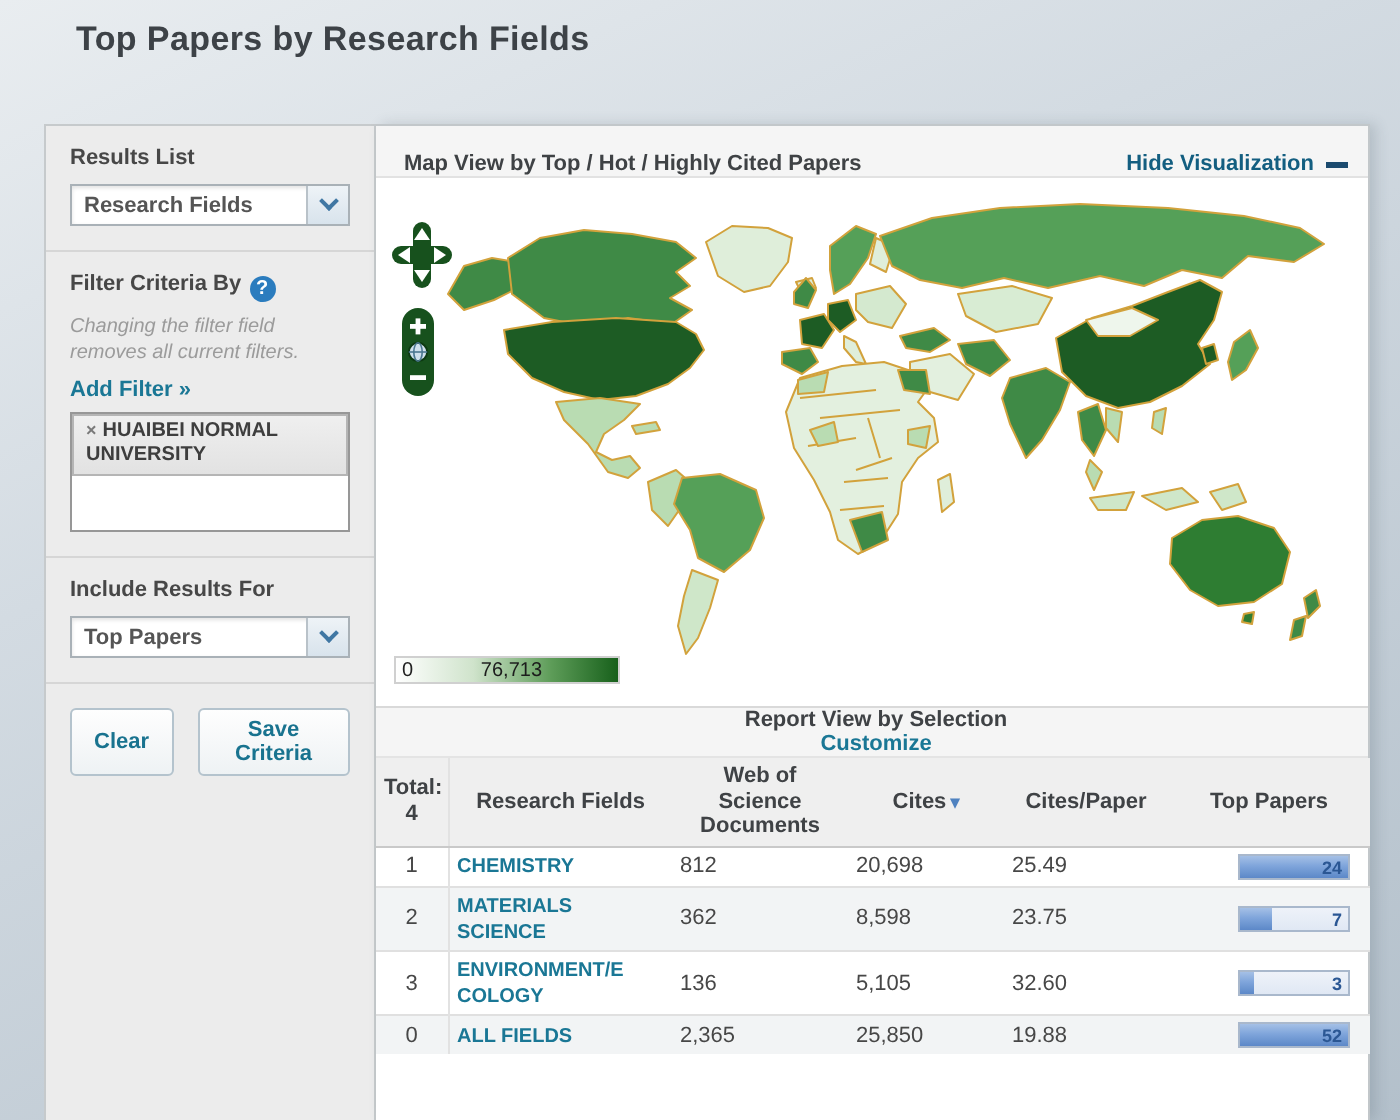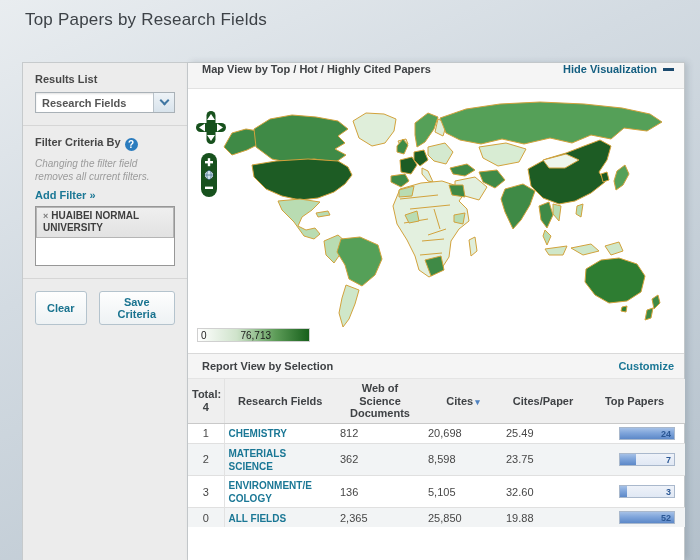--- a/index.html
+++ b/index.html
@@ -2,21 +2,21 @@
 <html><head>
 <meta charset="utf-8">
 <style>
   * { margin:0; padding:0; box-sizing:border-box; }
   html,body { width:700px; height:560px; overflow:hidden; }
   body {
     font-family:"Liberation Sans", sans-serif;
     background:linear-gradient(155deg,#e9edf0 0%,#d3dbe2 35%,#b3c0cb 100%);
     position:relative; font-size:11px; color:#444;
   }
-  .page-title { position:absolute; left:25px; top:10px; font-size:17px; font-weight:normal; color:#3d4247; letter-spacing:.2px; }
+  .page-title { position:absolute; left:38px; top:10px; font-size:17px; font-weight:bold; color:#3d4247; letter-spacing:.2px; }
 
   
   .sidebar {
     position:absolute; left:22px; top:62px; width:166px; height:498px;
     background:#ececec; border:1px solid #c6cacc; border-bottom:none;
   }
   .sb-section { padding:10px 12px 12px 12px; border-bottom:1px solid #d6d6d6; }
   .sb-label { font-weight:bold; color:#474747; margin-bottom:7px; font-size:11px; }
   .selectbox {
     position:relative; background:#fff; border:1px solid #a9b1b7; height:21px;
@@ -50,42 +50,42 @@
   }
 
   
   .main {
     position:absolute; left:188px; top:62px; width:497px; height:498px;
     background:#fff; border:1px solid #c2c7ca; border-left:none; border-bottom:none;
     box-shadow:3px 0 6px rgba(60,75,90,.18);
   }
   .panel-head {
     height:26px; background:#f5f5f5; border-bottom:1px solid #e2e2e2;
-    display:flex; align-items:flex-start; padding:0 10px 0 14px;
+    display:flex; align-items:flex-end; padding:0 10px 0 14px;
   }
   .panel-head .ph-title { flex:1; font-weight:bold; color:#3f4245; font-size:11px; }
   .hide-viz { color:#135e80; font-weight:bold; font-size:11px; cursor:pointer; display:flex; align-items:center; gap:6px; }
   .minus-bar { width:11px; height:3px; background:#1b4a6e; display:inline-block; }
 
   .map-area { position:relative; height:264px; background:#fff; overflow:hidden; }
   .worldmap { position:absolute; left:0; top:0; width:496px; height:265px; }
 
   .map-controls { position:absolute; left:8px; top:22px; width:30px; }
   .zoom-pill { margin-left:5px; margin-top:6px; }
 
   .legend { position:absolute; left:9px; bottom:11px; width:113px; height:14px;
     background:linear-gradient(to right,#ffffff 0%,#cfe3cb 35%,#5d9c58 70%,#17601b 100%);
     border:1px solid #d0d0d0; }
   .legend .lg-min { position:absolute; left:3px; top:1px; font-size:10px; color:#222; }
   .legend .lg-max { position:absolute; left:52%; transform:translateX(-50%); top:1px; font-size:10px; color:#1c1c1c; }
 
   
   .report-head {
     height:26px; background:#f5f5f5; border-top:1px solid #d9d9d9; border-bottom:1px solid #e4e4e4;
-    display:flex; align-items:center; padding:0 10px 0 14px;
+    display:flex; align-items:center; padding:0 10px 0 14px;flex-direction:column;
   }
   .report-head .rh-title { flex:1; font-weight:bold; color:#3f4245; }
   .customize { color:#1a7795; font-weight:bold; cursor:pointer; }
 
   table.report { width:100%; border-collapse:collapse; table-layout:fixed; }
   table.report col.c1{width:36px;} col.c2{width:112px;} col.c3{width:88px;} col.c4{width:78px;} col.c5{width:82px;} col.c6{width:101px;}
   table.report th {
     background:#efefef; color:#3f4245; font-size:11px; font-weight:bold;
     padding:3px 4px; border-bottom:1px solid #c9c9c9; vertical-align:middle; line-height:1.15;
   }
@@ -128,20 +128,29 @@
     </div>
     <div class="sb-note">Changing the filter field removes all current filters.</div>
     <span class="add-filter">Add Filter »</span>
     <div class="filter-box">
       <div class="filter-item">
         <span class="x">×</span><span class="fi-text">HUAIBEI NORMAL UNIVERSITY</span>
       </div>
     </div>
   </div>
 
+  <div class="sb-section">
+    <div class="sb-label">Include Results For</div>
+    <div class="selectbox">
+      <span class="sel-text">Top Papers</span>
+      <span class="sel-btn">
+          <span class="chev"></span>
+        </span>
+    </div>
+  </div>
 
   <div class="btn-row">
     <button class="sb-btn">Clear</button>
     <button class="sb-btn">Save Criteria</button>
   </div>
 </div>
 
 <div class="main">
 
   <div class="panel-head">

